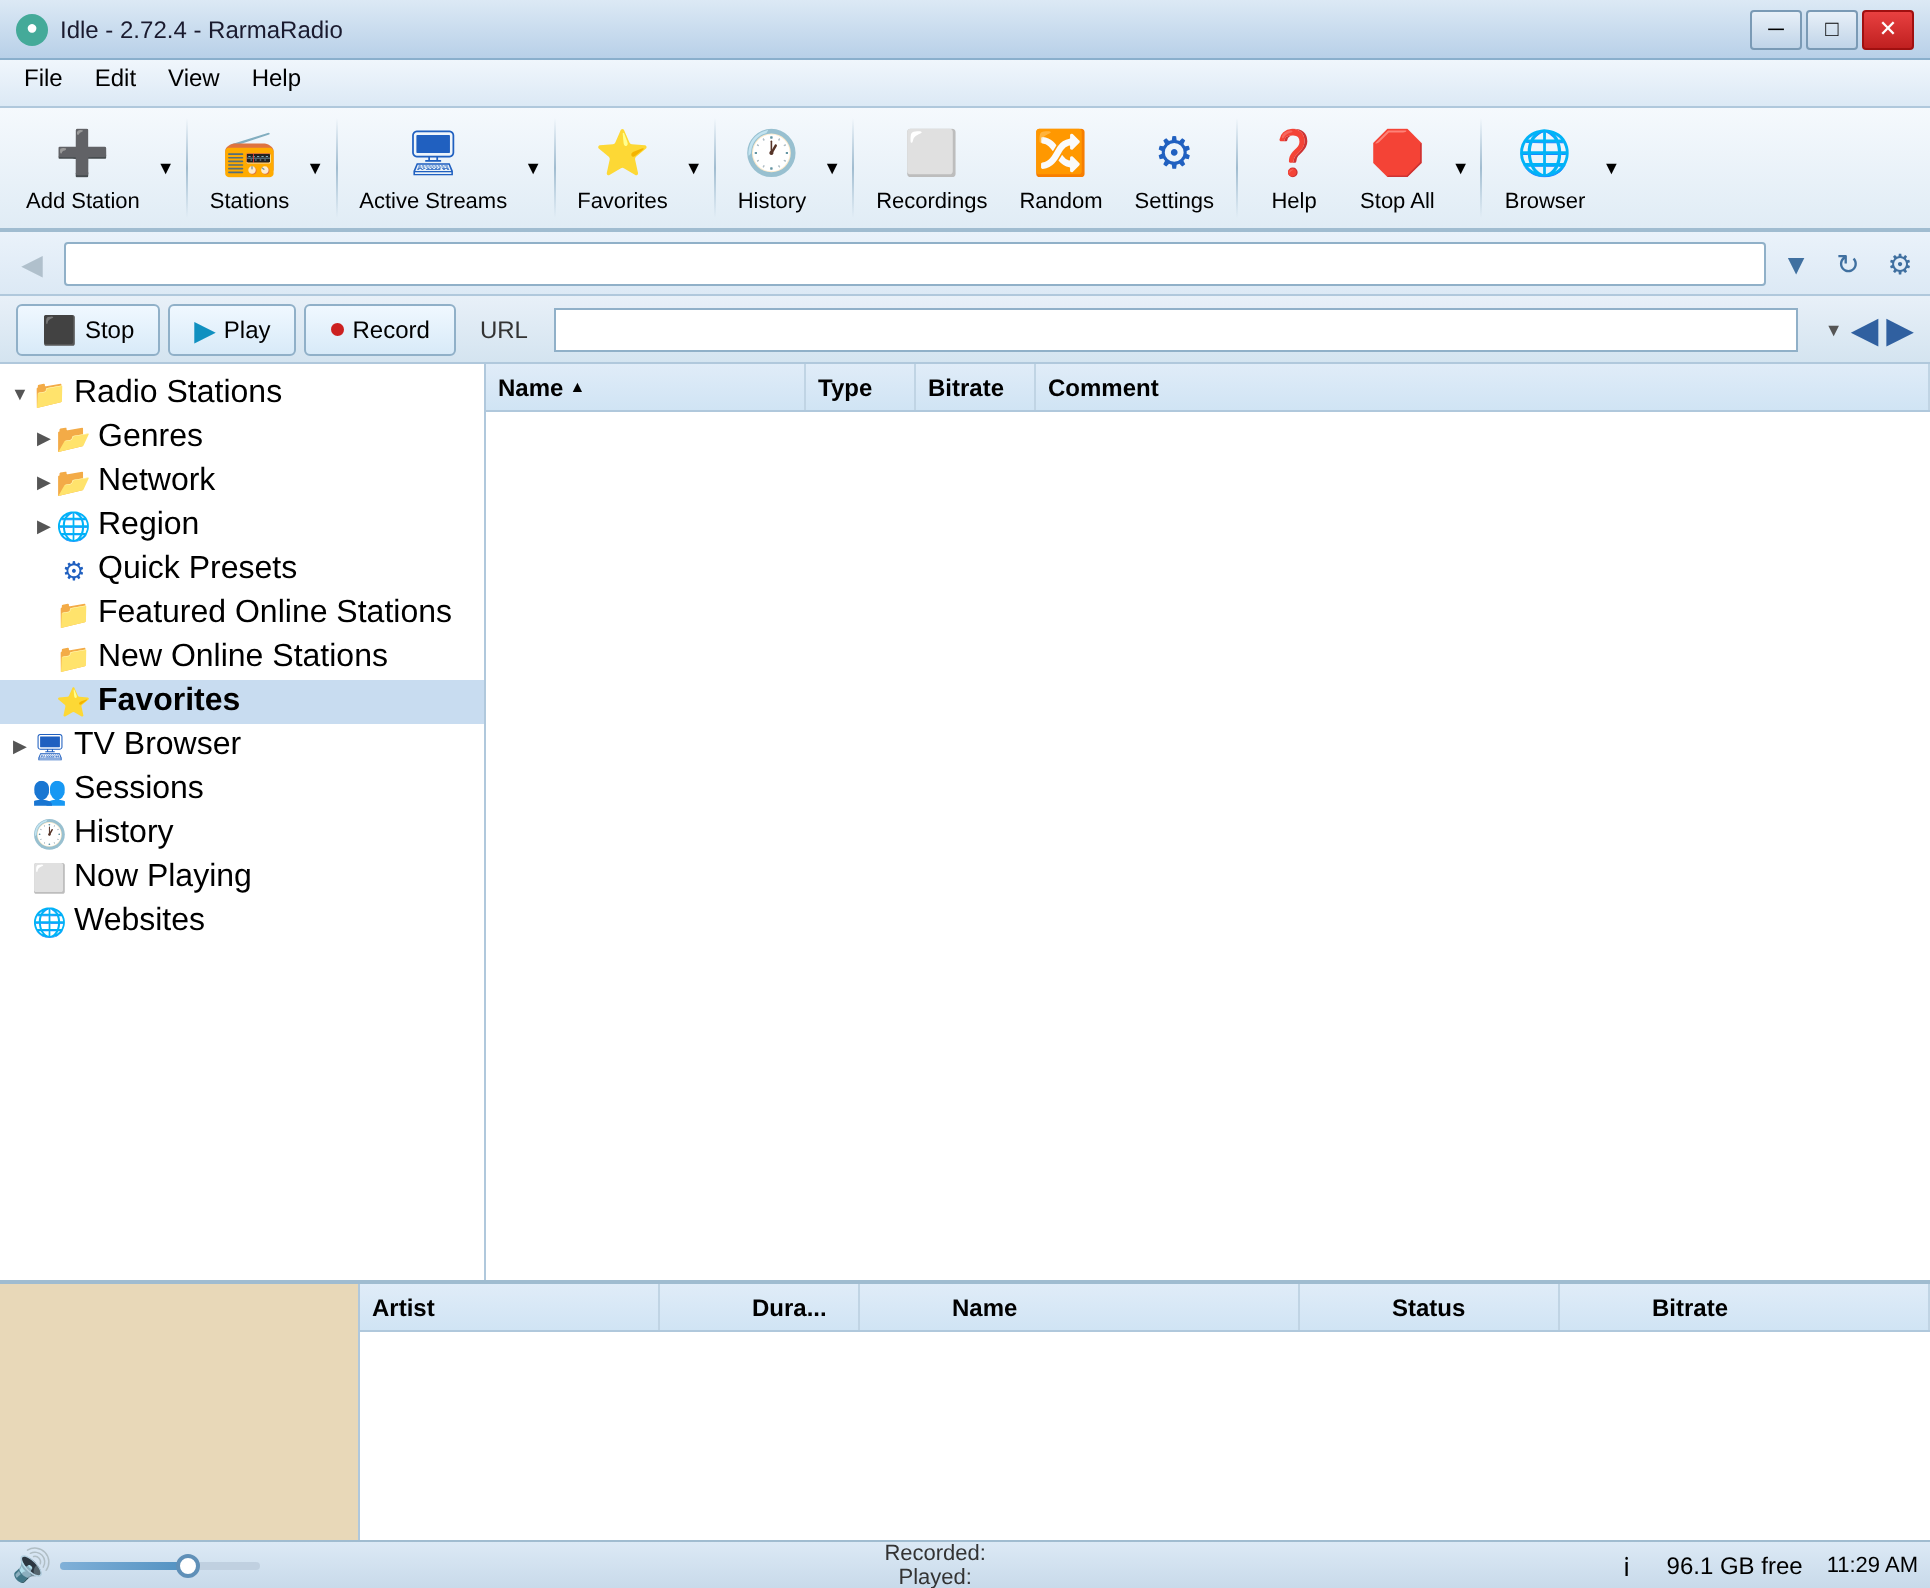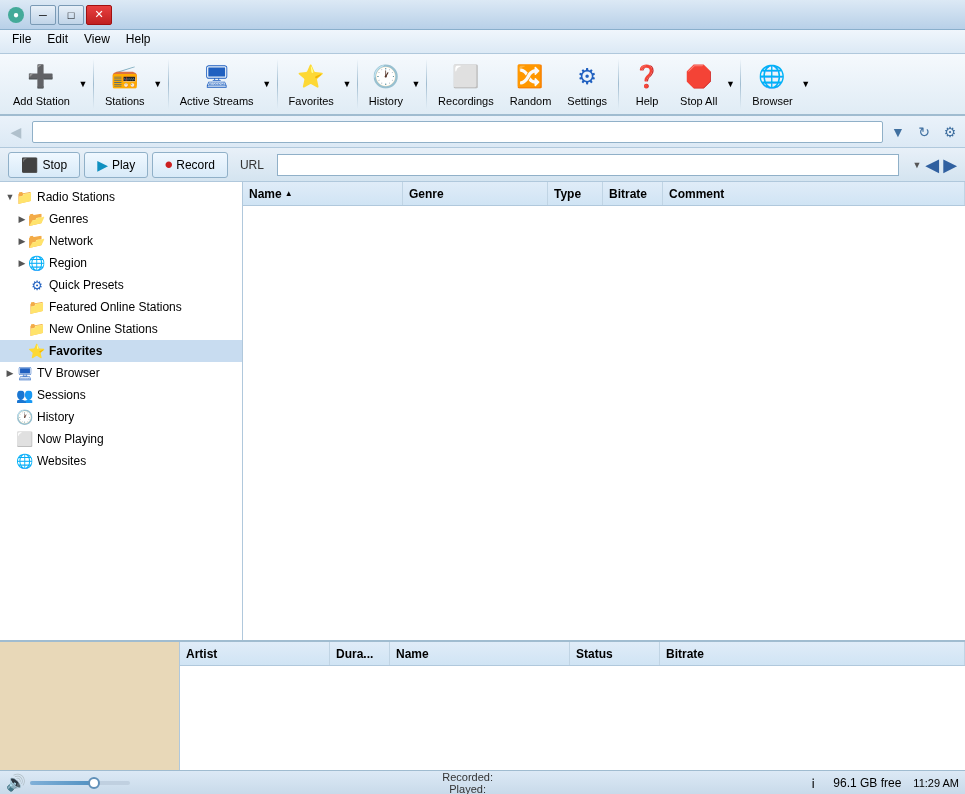--- a/index.html
+++ b/index.html
@@ -242,21 +242,21 @@
       flex-shrink: 0;
     }
     .tree-indent { width: 12px; flex-shrink: 0; }
     .tree-icon {
       width: 18px; height: 18px;
       display: flex; align-items: center; justify-content: center;
       font-size: 14px;
       margin-right: 3px;
       flex-shrink: 0;
     }
-    .tree-label { font-size: 12px; }
+    .tree-label { font-size: 16px; }
 
     
     #content-panel {
       flex: 1;
       background: white;
       display: flex;
       flex-direction: column;
       overflow: hidden;
     }
     #content-header {
@@ -299,20 +299,21 @@
       display: flex;
       flex-direction: column;
       overflow: hidden;
     }
     #song-list-header {
       display: flex;
       background: linear-gradient(to bottom, #e0ecf8, #d0e4f4);
       border-bottom: 1px solid #b0c8dc;
       height: 24px;
       align-items: center;
+      gap: 40px;
     }
     .song-col-header {
       padding: 3px 6px;
       font-size: 12px;
       font-weight: bold;
       border-right: 1px solid #c0d4e4;
       height: 100%;
       display: flex; align-items: center;
       cursor: pointer;
     }
@@ -396,20 +397,21 @@
     ::-webkit-scrollbar-track { background: #e8f0f8; }
     ::-webkit-scrollbar-thumb { background: #a0bcd0; border-radius: 2px; }
 
     .played-recorded-line { font-size: 11px; color: #333; }
   </style>
 </head>
 <body>
 
 <div id="title-bar">
   <div id="title-icon">●</div>
+  <span id="title-text">Idle - 2.72.4 - RarmaRadio</span>
   <div id="window-controls">
     <div class="win-btn">─</div>
     <div class="win-btn">□</div>
     <div class="win-btn close">✕</div>
   </div>
 </div>
 
 <div id="menu-bar">
   <div class="menu-item">File</div>
   <div class="menu-item">Edit</div>
@@ -622,23 +624,20 @@
       <span class="tree-label">Websites</span>
     </div>
   </div>
 
   <div id="content-panel">
     <div id="content-header">
       <div class="col-header" style="width:160px;">
         <span>Name</span>
         <span style="font-size:8px;">▲</span>
       </div>
-      <div class="col-header" style="width:145px;">
-        <span>Genre</span>
-      </div>
       <div class="col-header" style="width:55px;">
         <span>Type</span>
       </div>
       <div class="col-header" style="width:60px;">
         <span>Bitrate</span>
       </div>
       <div class="col-header" style="flex:1;">
         <span>Comment</span>
       </div>
     </div>

